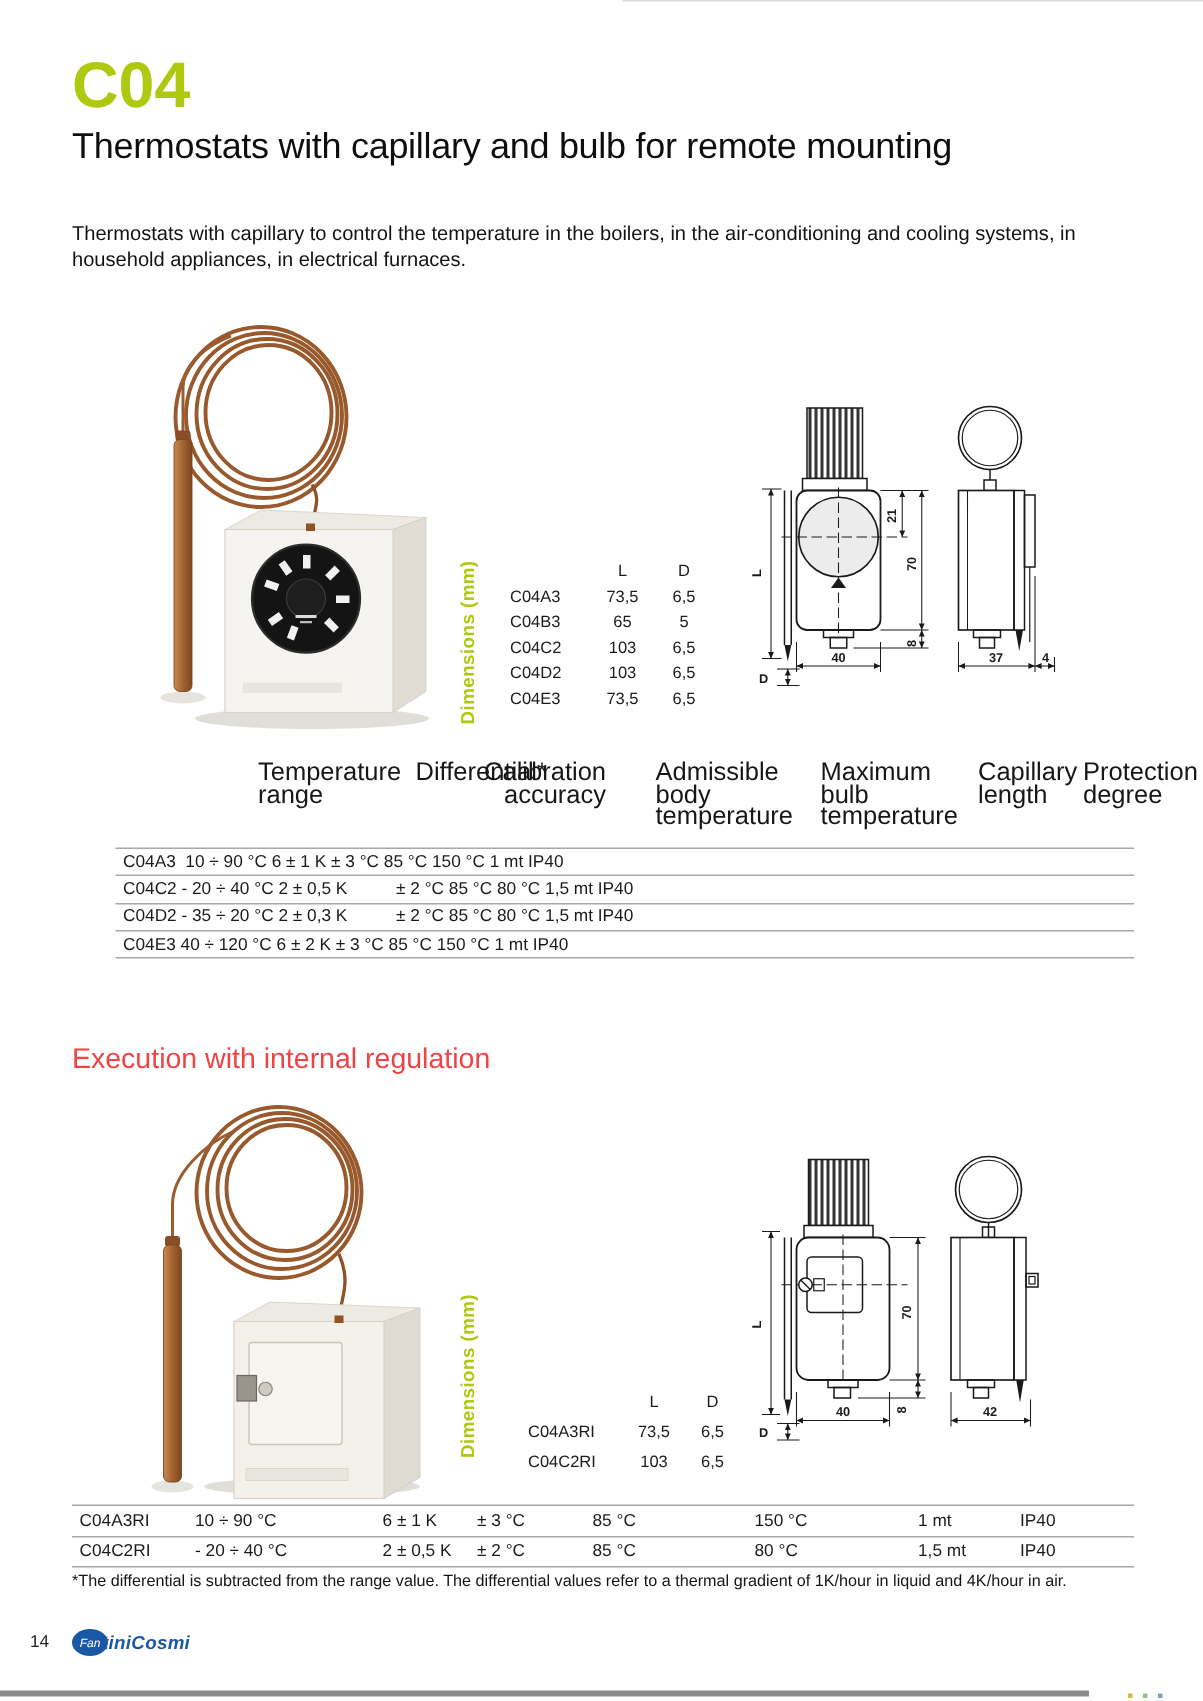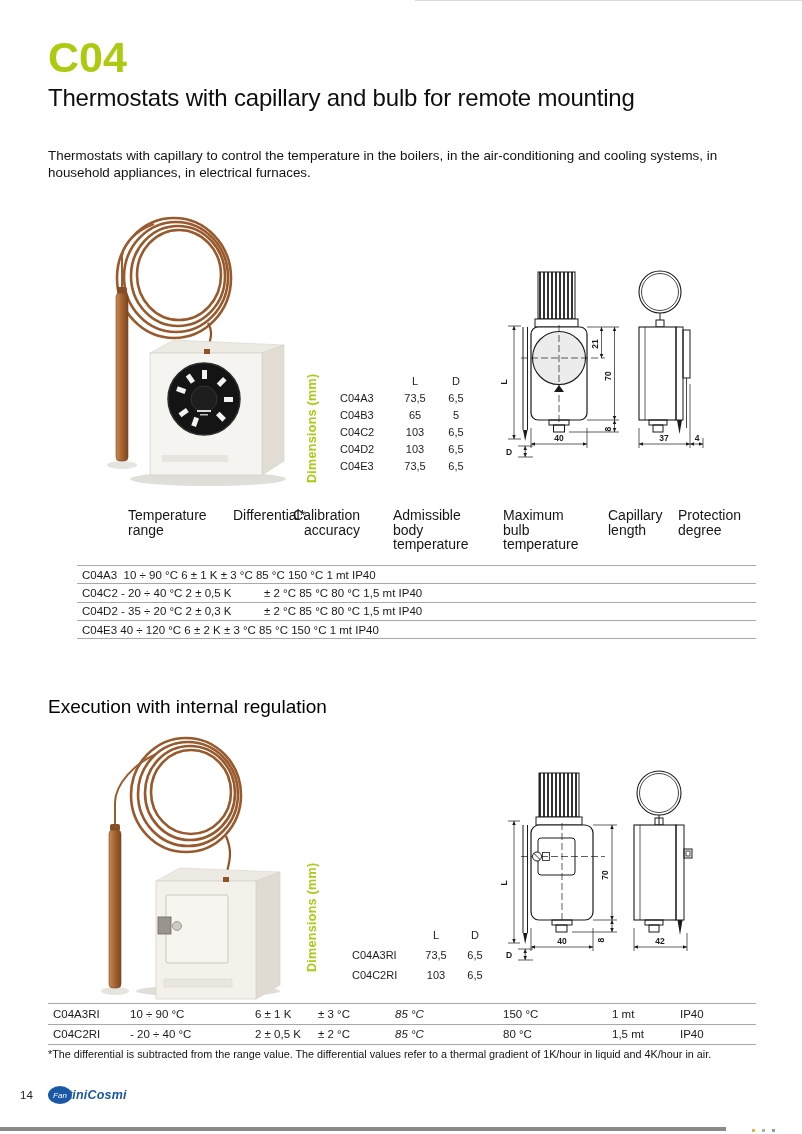--- a/index.html
+++ b/index.html
@@ -11,52 +11,52 @@
   html,body{margin:0;padding:0;background:#e9e9e9;}
   .page{
     position:relative;width:802px;height:1134px;background:#ffffff;
     font-family:"Liberation Sans",sans-serif;color:var(--ink);
     margin:0 auto;overflow:hidden;
   }
   .abs{position:absolute;}
   .code{left:48px;top:36px;font-size:43px;font-weight:bold;color:var(--green);letter-spacing:0px;line-height:1;}
   .title{left:48px;top:84px;font-size:24px;color:#0e0e0e;letter-spacing:-0.2px;}
   .desc{left:48px;top:147px;width:714px;font-size:13.4px;line-height:17px;color:#121212;}
-  .sec2-title{left:48px;top:696px;font-size:19px;color:#000000;}
+  .sec2-title{left:48px;top:696px;font-size:19px;color:#ef4444;}
 
   .dims-label{
     color:var(--green);font-size:12.5px;font-weight:bold;
     writing-mode:vertical-rl;transform:rotate(180deg);letter-spacing:.3px;
   }
   .dims-table{font-size:11px;color:#1c1c1c;}
   .dims-row{display:flex;height:17px;align-items:center;}
   .dims-row.tall{height:20px;}
   .dims-row .c-model{width:52px;}
   .dims-row .c-l{width:46px;text-align:center;}
   .dims-row .c-d{width:36px;text-align:center;}
   .dims2 .c-model{width:62px;}
   .dims2 .c-l{width:44px;text-align:center;}
   .dims2 .c-d{width:34px;text-align:center;}
 
-  .spec-head{font-size:14px;line-height:14.5px;color:#161616;white-space:pre-line;}
+  .spec-head{font-size:17px;line-height:14.5px;color:#161616;white-space:pre-line;margin-left:44px;}
   .spec-head.ra{text-align:right;}
 
   .spec-table{left:48px;top:565px;width:708px;}
   .spec-row{position:relative;height:17.3px;border-top:1px solid var(--rule);font-size:11.5px;margin-left:29px;}
   .spec-row:last-child{border-bottom:1px solid var(--rule);}
   .spec-row span{position:absolute;top:50%;transform:translateY(-50%);white-space:pre;}
   .spec-row .l{left:5px;}
   .spec-row .r{left:187px;}
 
   .ri-table{left:48px;top:1003px;width:708px;}
   .ri-row{position:relative;height:19.5px;border-top:1px solid var(--rule);font-size:11.5px;}
   .ri-row:last-child{border-bottom:1px solid var(--rule);}
   .ri-row span{position:absolute;top:50%;transform:translateY(-50%);white-space:pre;}
   .ri-c0{left:5px;}  .ri-c1{left:82px;} .ri-c2{left:207px;} .ri-c3{left:270px;}
-  .ri-c4{left:347px;font-style:italic;}.ri-c5{left:455px;}.ri-c6{left:564px;}.ri-c7{left:632px;}
+  .ri-c4{left:347px;}.ri-c5{left:455px;}.ri-c6{left:564px;}.ri-c7{left:632px;}
 
   .footnote{left:48px;top:1048px;width:700px;font-size:10.8px;color:#141414;}
 
   .pagenum{left:20px;top:1089px;font-size:11.5px;color:#222;}
   .logo{left:48px;top:1086px;display:flex;align-items:center;height:18px;}
   .logo-circle{
     display:flex;align-items:center;justify-content:center;
     width:24px;height:18px;border-radius:50%;background:var(--blue);
     color:#fff;font-size:8px;font-weight:normal;font-style:italic;z-index:2;
   }

